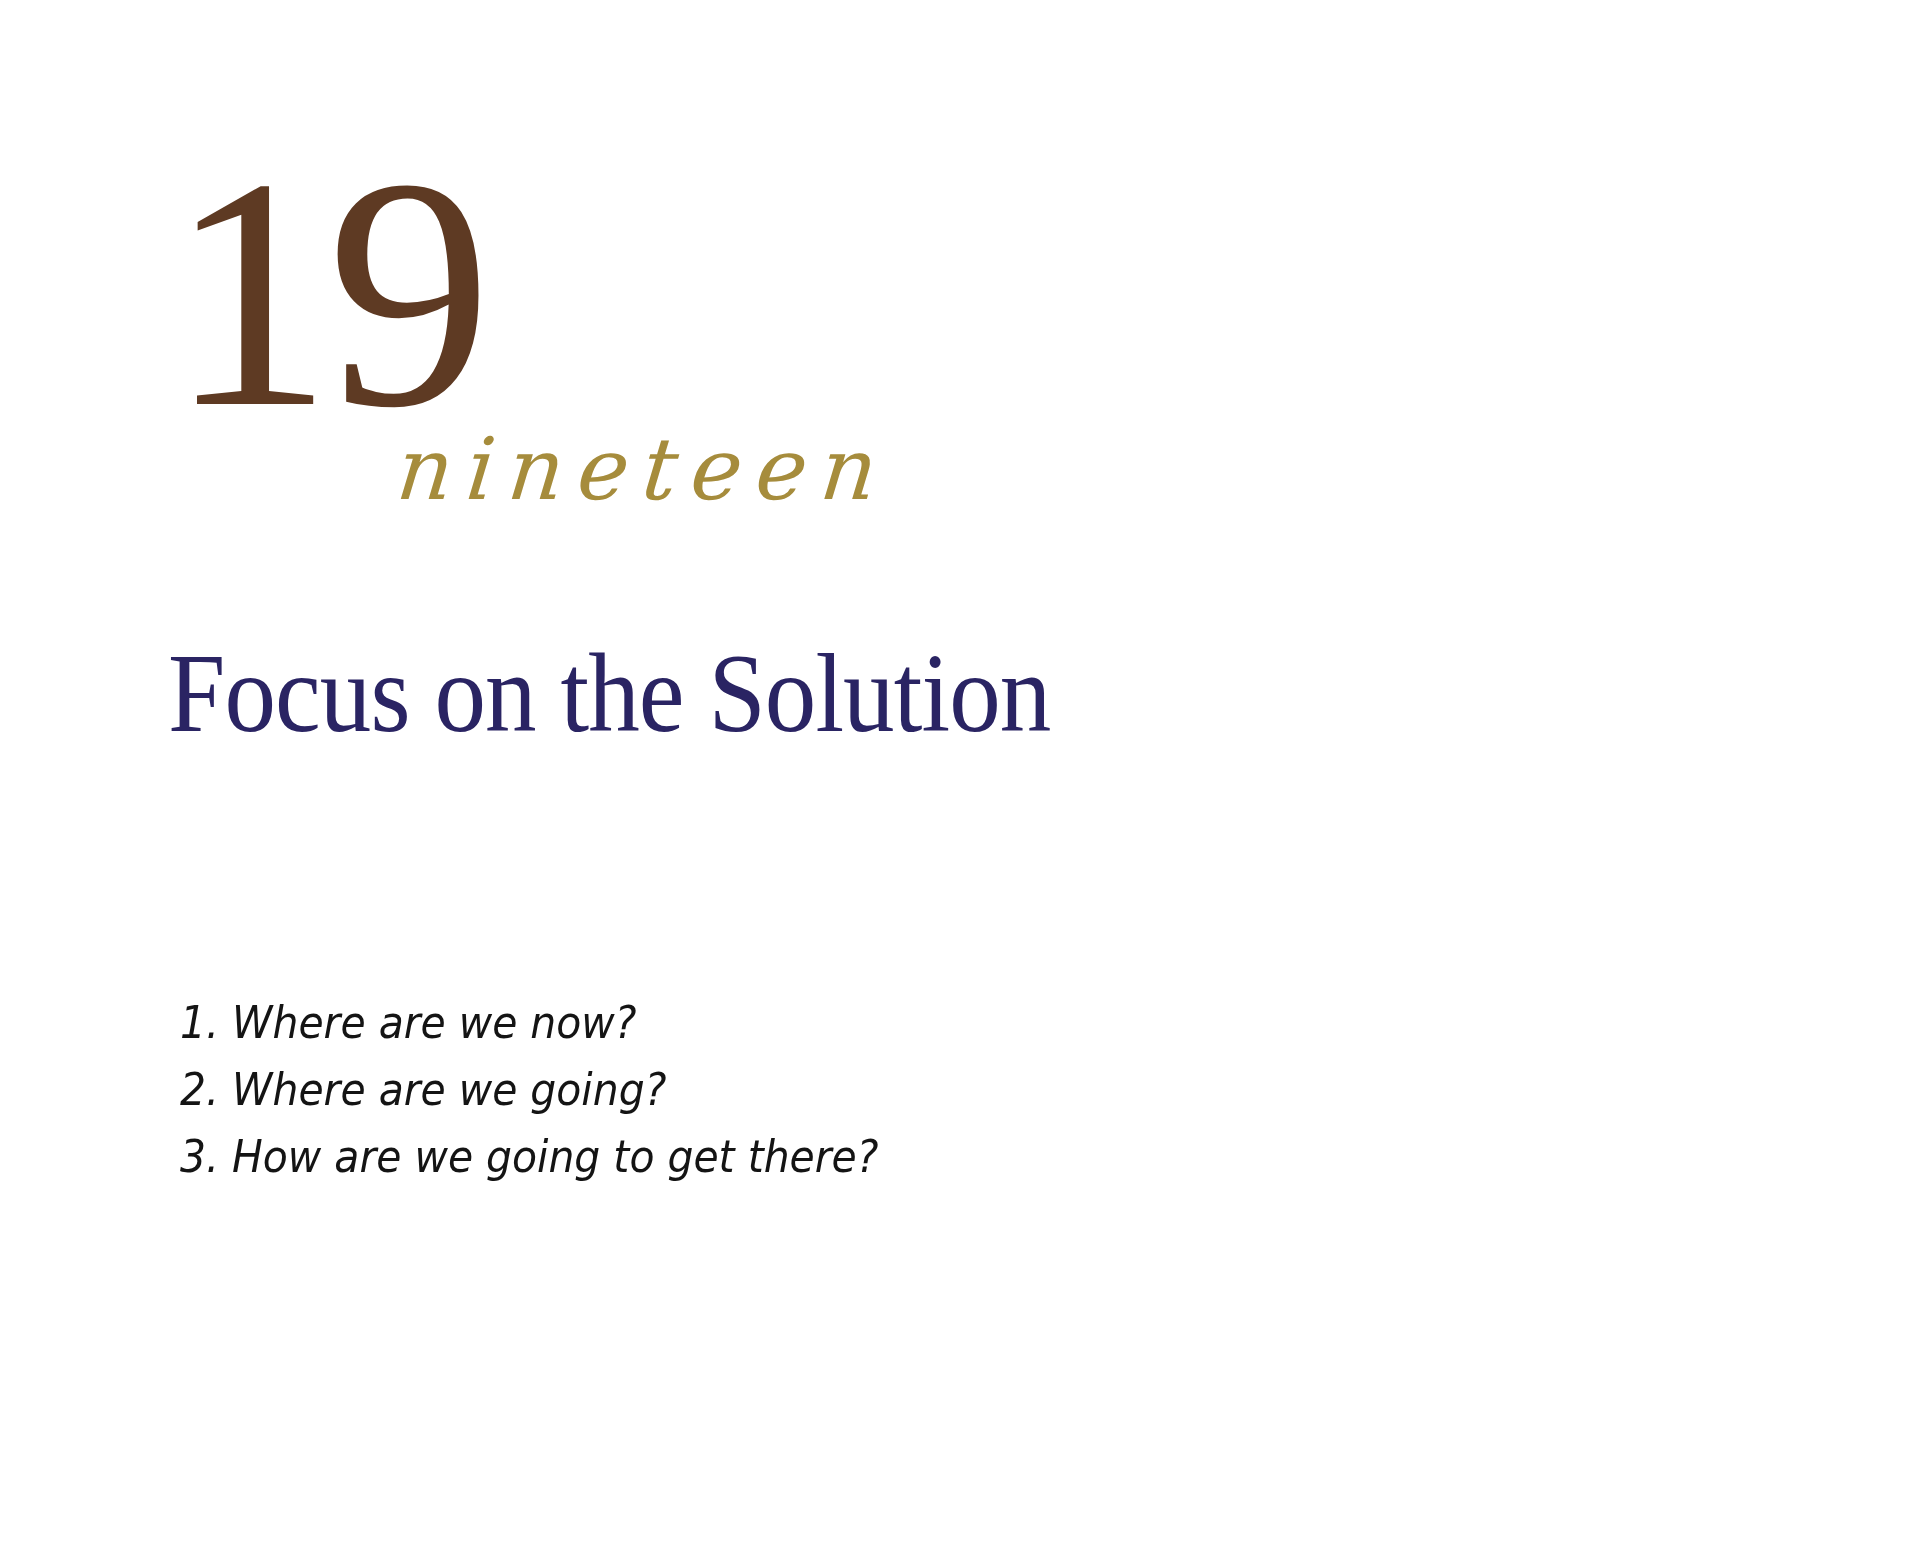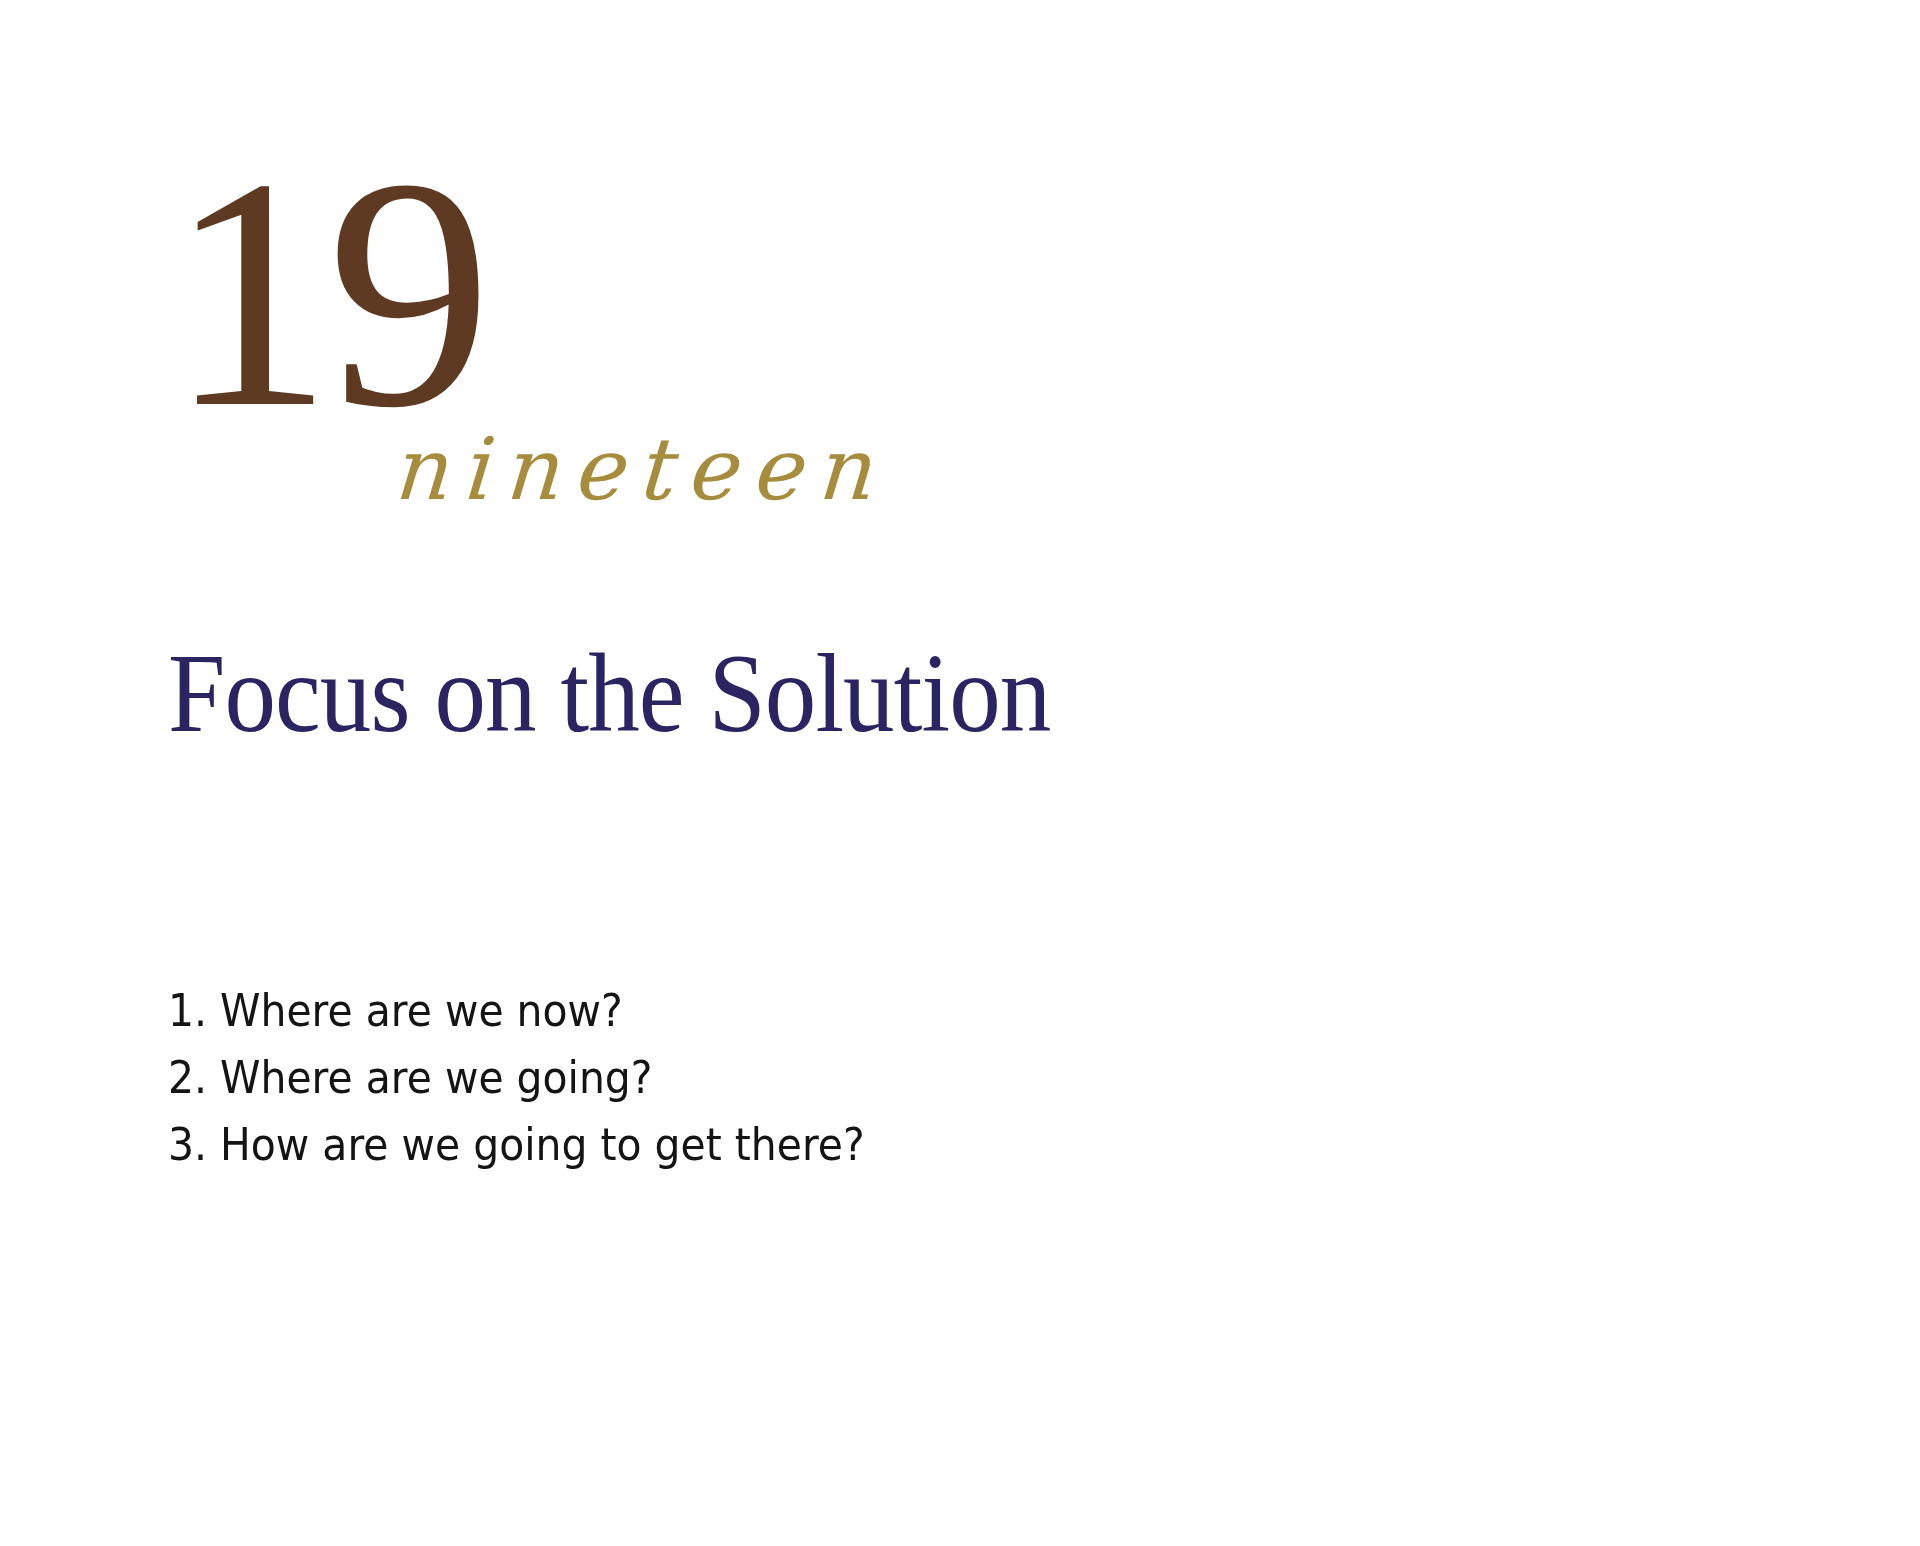--- a/index.html
+++ b/index.html
@@ -100,22 +100,23 @@
 
   .lead-line:last-of-type {
     margin-bottom: 0;
   }
 
   .question-list {
     position: absolute;
     left: 168px;
     top: 978px;
     list-style: none;
-    margin: 0;
+    margin: 12px;
     padding: 0;
+    font-style: italic;
   }
 
   .question-item {
     font-family: "DejaVu Sans", "Liberation Sans", sans-serif;
     font-size: 44px;
     line-height: 1.52;
     font-weight: 400;
     color: #141414;
     white-space: nowrap;
     transform: scaleX(0.93);

